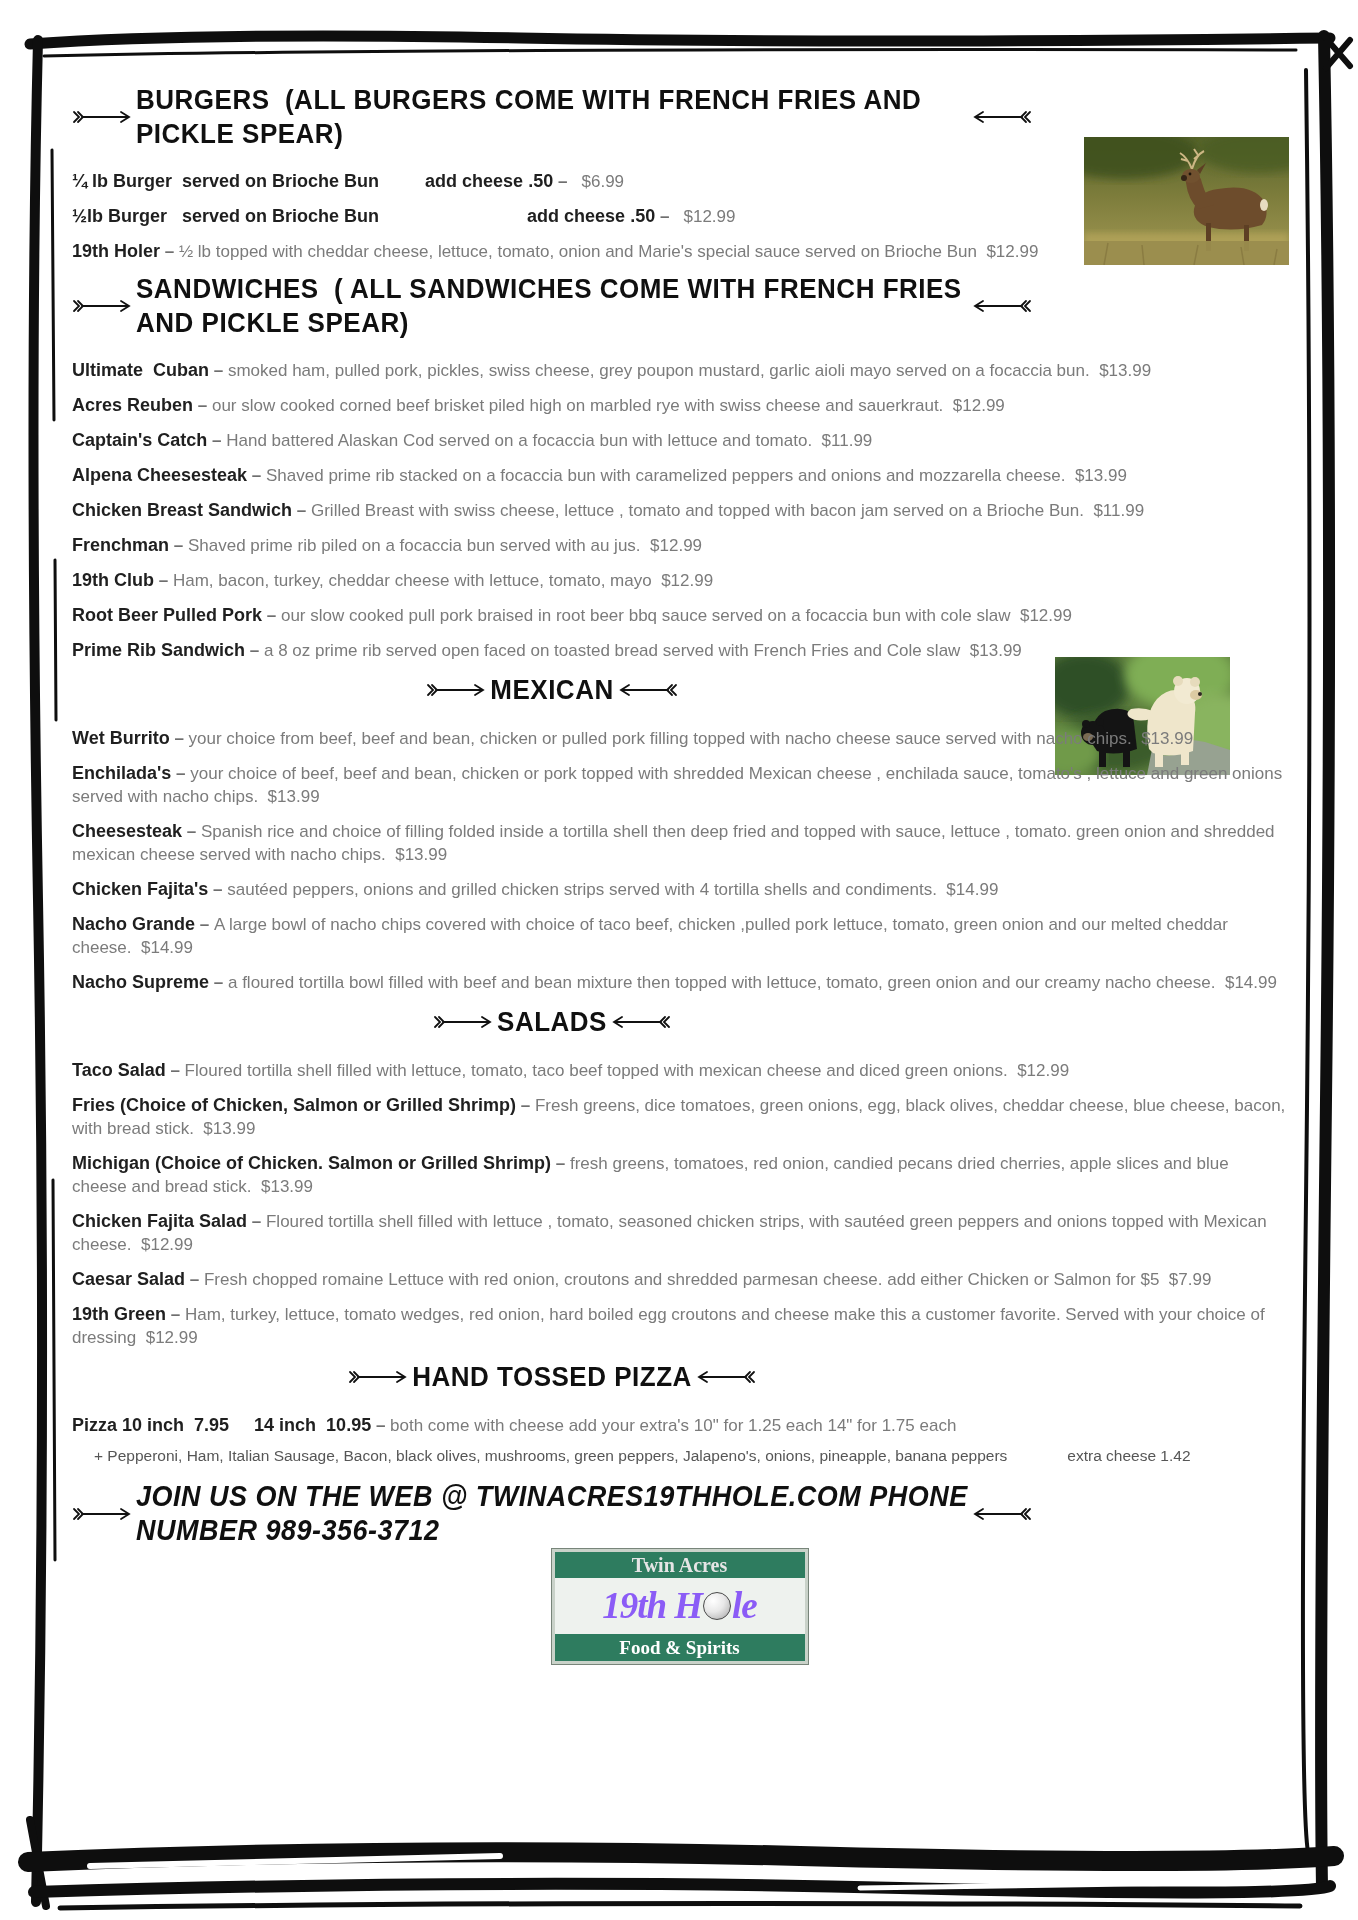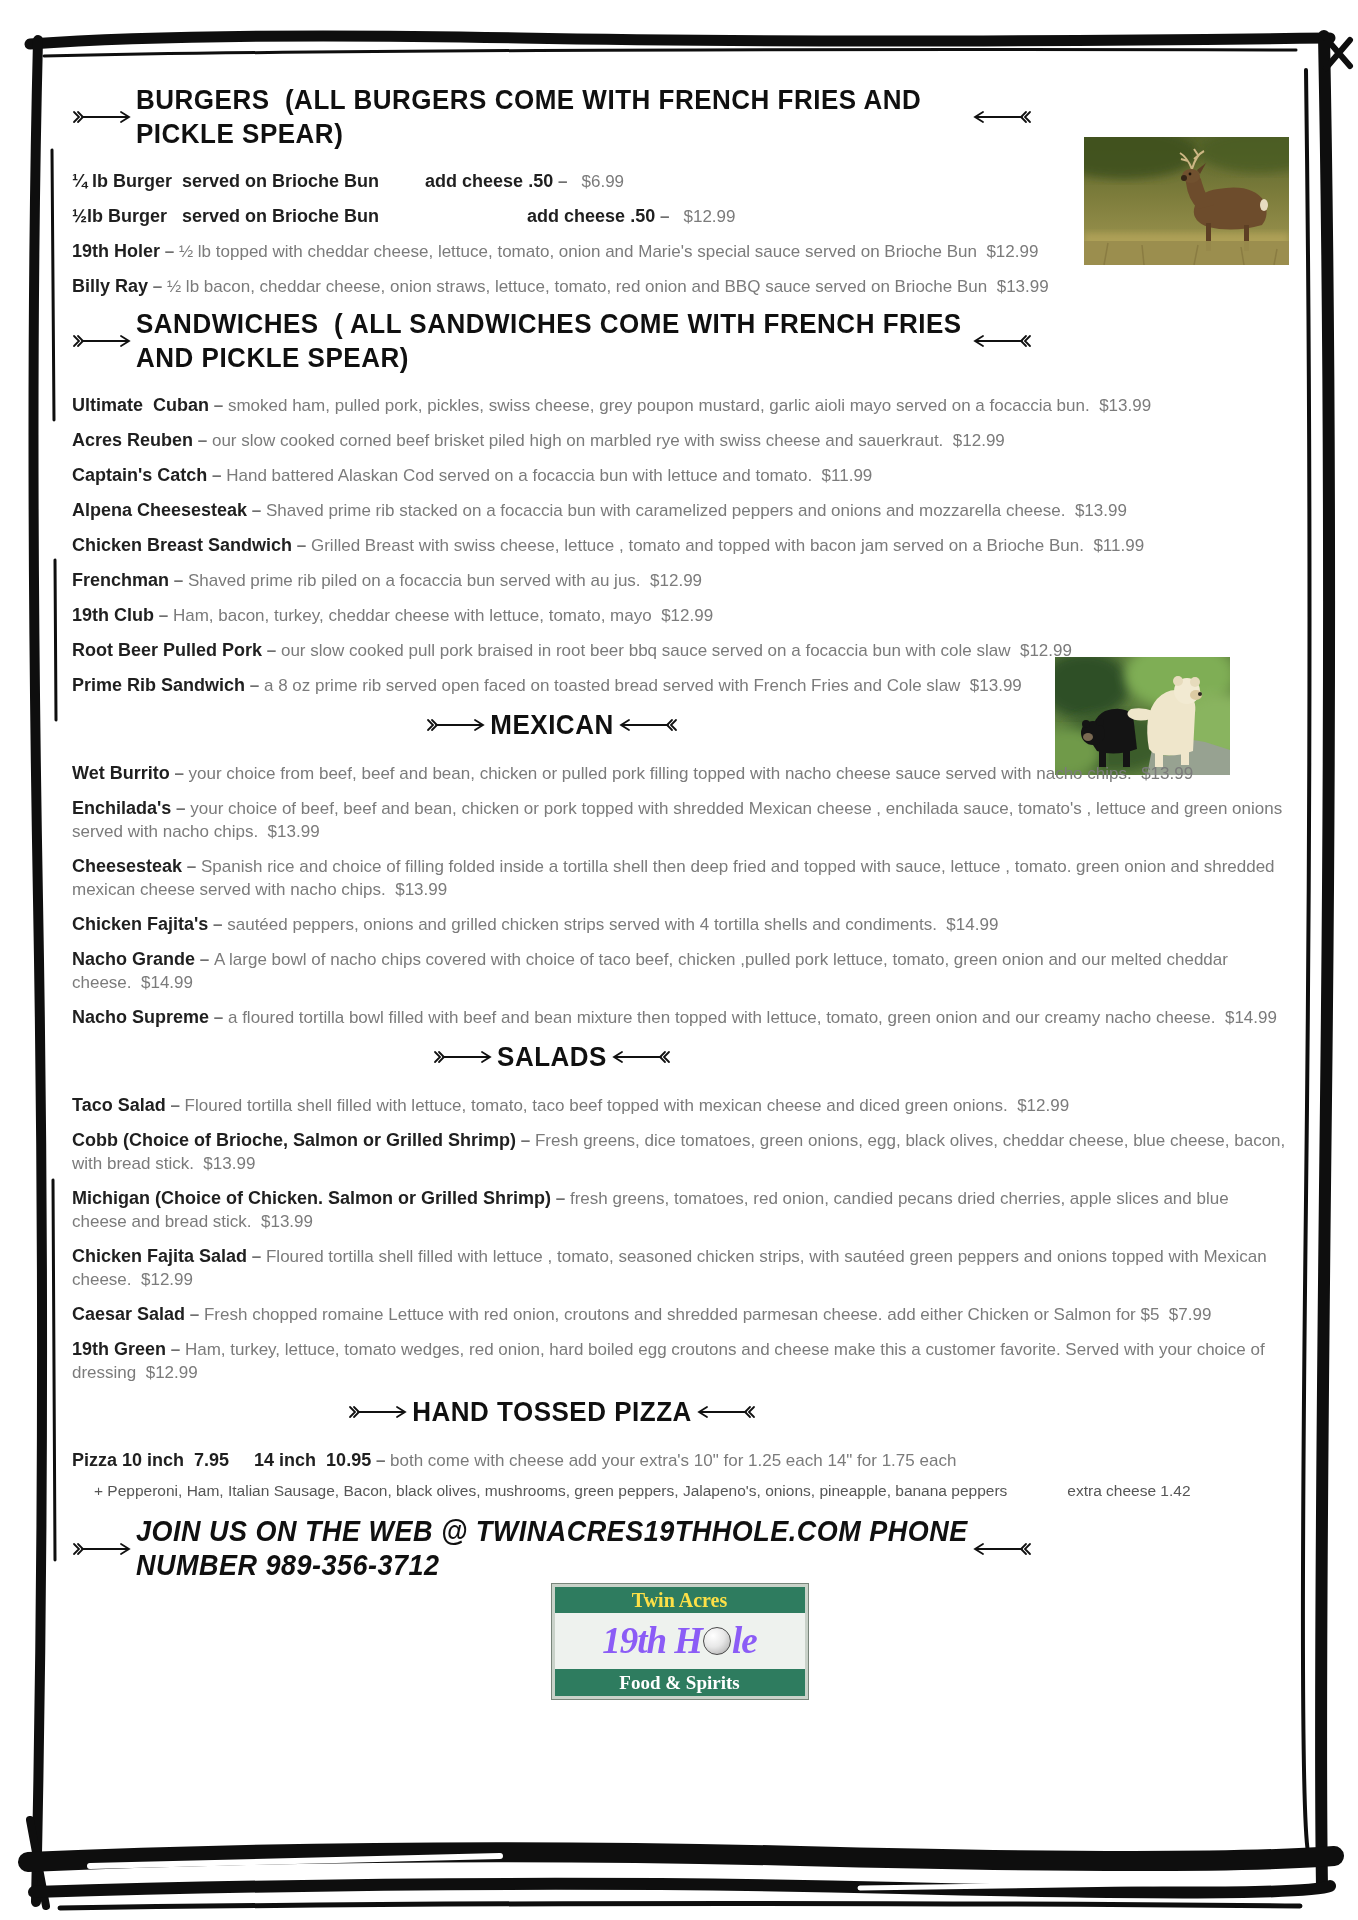--- a/index.html
+++ b/index.html
@@ -35,21 +35,21 @@
   .price{color:#7b7b7b;}
   .toppings{font-size:15.5px;color:#565656;padding-left:22px;margin-top:-2px;}
   .toppings .extra{margin-left:60px;}
   .footer-row{margin-top:18px;margin-bottom:4px;font-style:italic;}
   .footer-row .heading-text{font-size:27px;}
   
   .logo{
     width:250px;margin:0 auto;border:3px solid #c9d2c9;box-shadow:0 0 0 1px #78857a;
     text-align:center;background:#eef2ee;font-family:"Liberation Serif",serif;
   }
-  .logo-top{background:#2e7c5f;color:#fde047;font-weight:700;font-size:20px;line-height:26px;}
+  .logo-top{background:#2e7c5f;color:#e5e5e5;font-weight:700;font-size:20px;line-height:26px;}
   .logo-mid{color:#8b5cf6;font-weight:700;font-size:37px;line-height:56px;letter-spacing:-1px;font-style:italic;}
   .logo-bottom{background:#2e7c5f;color:#fff;font-weight:700;font-size:19px;line-height:27px;}
   .golfball{
     display:inline-block;width:26px;height:26px;border-radius:50%;vertical-align:-2px;margin:0 1px;
     background:radial-gradient(circle at 35% 30%, #ffffff 0%, #e8e8e8 45%, #c9c9c9 70%, #8f8f8f 100%);
     border:1px solid #4a4a4a;
   }
 </style>
 </head>
 <body>
@@ -171,21 +171,20 @@
               <path d="M10,7 H56"></path>
               <path d="M49,2 57,7 49,12"></path>
             </g>
           </svg>
         </span>
     </div>
     <div class="items">
         <div class="item"><span class="item-name">¼ lb Burger  served on Brioche Bun</span><span class="item-name addon ind-a">add cheese .50</span><span class="dash"> – </span><span class="price">&nbsp;&nbsp;$6.99</span></div>
         <div class="item"><span class="item-name">½lb Burger   served on Brioche Bun</span><span class="item-name addon ind-b">add cheese .50</span><span class="dash"> – </span><span class="price">&nbsp;&nbsp;$12.99</span></div>
         <div class="item"><span class="item-name">19th Holer</span><span class="dash"> – </span><span class="item-desc">½ lb topped with cheddar cheese, lettuce, tomato, onion and Marie's special sauce served on Brioche Bun</span><span class="price">&nbsp;&nbsp;$12.99</span></div>
-        <div class="item"><span class="item-name">Billy Ray</span><span class="dash"> – </span><span class="item-desc">½ lb bacon, cheddar cheese, onion straws, lettuce, tomato, red onion and BBQ sauce served on Brioche Bun</span><span class="price">&nbsp;&nbsp;$13.99</span></div>
       </div>
   </section>
 
   <section class="sec" id="sec-sandwiches">
     <div class="heading-row">
       <span class="arrow">
           <svg width="64" height="14" viewBox="0 0 64 14">
             <g stroke="#111" stroke-width="1.8" fill="none" stroke-linecap="round">
               <path d="M2,2 7,7 2,12"></path>
               <path d="M6,2 11,7 6,12"></path>
@@ -272,21 +271,21 @@
               <path d="M2,2 7,7 2,12"></path>
               <path d="M6,2 11,7 6,12"></path>
               <path d="M10,7 H56"></path>
               <path d="M49,2 57,7 49,12"></path>
             </g>
           </svg>
         </span>
     </div>
     <div class="items">
         <div class="item"><span class="item-name">Taco Salad</span><span class="dash"> – </span><span class="item-desc">Floured tortilla shell filled with lettuce, tomato, taco beef topped with mexican cheese and diced green onions.</span><span class="price">&nbsp;&nbsp;$12.99</span></div>
-        <div class="item"><span class="item-name">Cobb (Choice of Brioche, Salmon or Grilled Shrimp)</span><span class="dash"> – </span><span class="item-desc">Fresh greens, dice tomatoes, green onions, egg, black olives, cheddar cheese, blue cheese, bacon, with bread stick.</span><span class="price">&nbsp;&nbsp;$13.99</span></div>
+        <div class="item"><span class="item-name">Fries (Choice of Chicken, Salmon or Grilled Shrimp)</span><span class="dash"> – </span><span class="item-desc">Fresh greens, dice tomatoes, green onions, egg, black olives, cheddar cheese, blue cheese, bacon, with bread stick.</span><span class="price">&nbsp;&nbsp;$13.99</span></div>
         <div class="item"><span class="item-name">Michigan (Choice of Chicken. Salmon or Grilled Shrimp)</span><span class="dash"> – </span><span class="item-desc">fresh greens, tomatoes, red onion, candied pecans dried cherries, apple slices and blue cheese and bread stick.</span><span class="price">&nbsp;&nbsp;$13.99</span></div>
         <div class="item"><span class="item-name">Chicken Fajita Salad</span><span class="dash"> – </span><span class="item-desc">Floured tortilla shell filled with lettuce , tomato, seasoned chicken strips, with sautéed green peppers and onions topped with Mexican cheese.</span><span class="price">&nbsp;&nbsp;$12.99</span></div>
         <div class="item"><span class="item-name">Caesar Salad</span><span class="dash"> – </span><span class="item-desc">Fresh chopped romaine Lettuce with red onion, croutons and shredded parmesan cheese. add either Chicken or Salmon for $5</span><span class="price">&nbsp;&nbsp;$7.99</span></div>
         <div class="item"><span class="item-name">19th Green</span><span class="dash"> – </span><span class="item-desc">Ham, turkey, lettuce, tomato wedges, red onion, hard boiled egg croutons and cheese make this a customer favorite. Served with your choice of dressing</span><span class="price">&nbsp;&nbsp;$12.99</span></div>
       </div>
   </section>
 
   <section class="sec" id="sec-pizza">
     <div class="heading-row">
       <span class="arrow">

